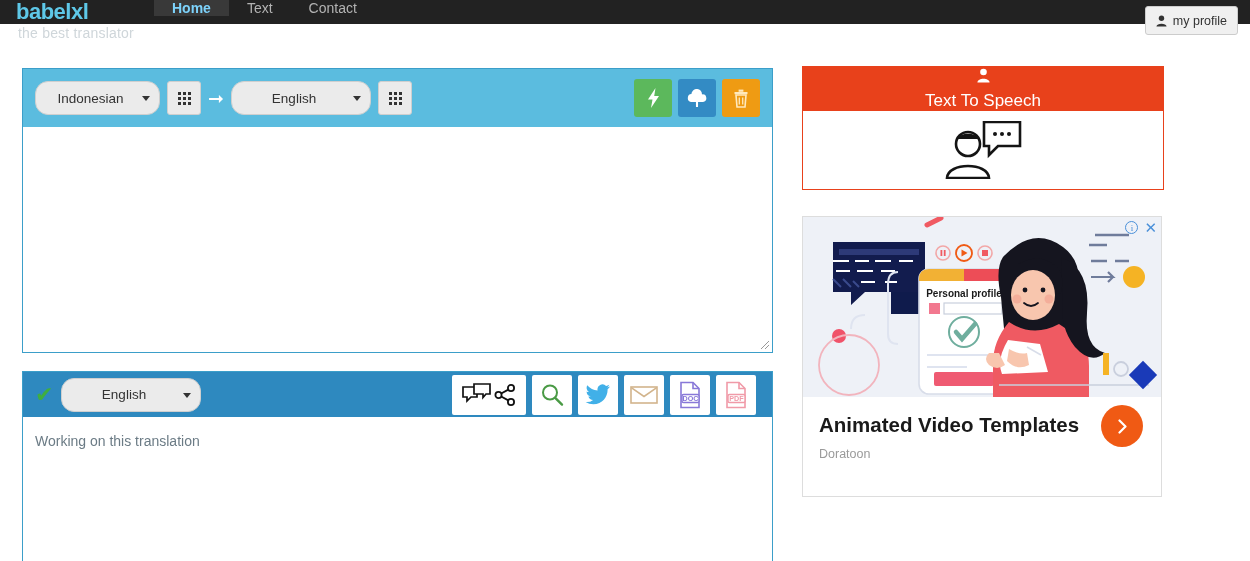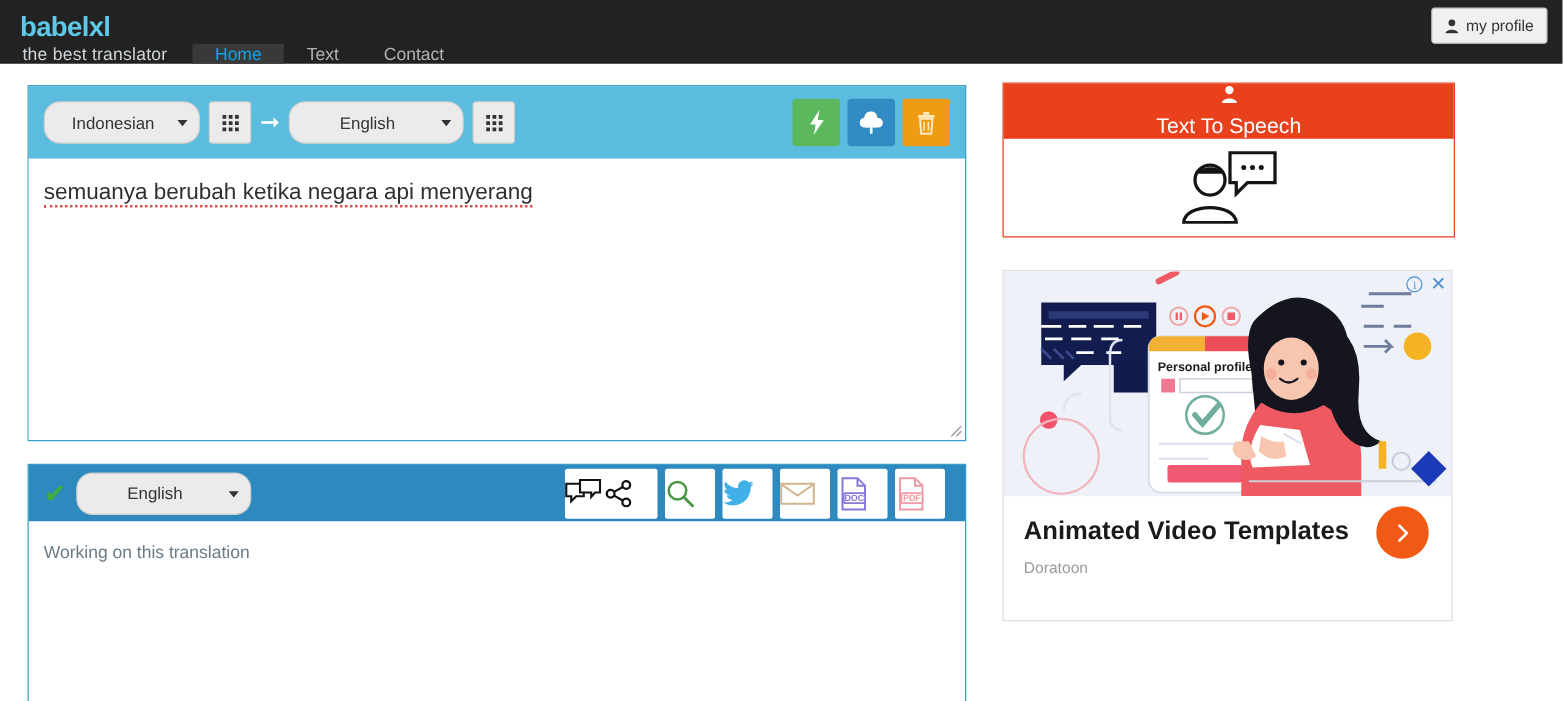--- a/index.html
+++ b/index.html
@@ -7,23 +7,23 @@
     margin: 0; padding: 0;
     width: 1250px; height: 561px;
     overflow: hidden;
     background: #ffffff;
     font-family: "Liberation Sans", sans-serif;
   }
 
   
   .navbar {
     position: absolute; top: 0; left: 0;
-    width: 1250px; height: 51px;
+    width: 1250px; height: 24px;
     background: #222222;
-    display: flex; align-items: flex-end;
+    display: flex; align-items: flex-start;
   }
   .brand {
     width: 140px; height: 41px;
     display: flex; flex-direction: column;
     justify-content: center; align-items: flex-start;
     padding-left: 16px; position: relative;
   }
   .brand-main {
     font-size: 22px; font-weight: bold; letter-spacing: -0.5px;
     color: #5ec8e8; line-height: 1; position: relative;
@@ -31,21 +31,21 @@
   .brand-sub {
     font-size: 14px; color: #cfd6da; margin-top: 2px; letter-spacing: 0.2px;
     padding-left: 2px;
   }
   .nav-items { display: flex; align-items: stretch; margin-left: 14px; }
   .nav-item {
     display: flex; align-items: center;
     padding: 0 18px; color: #b3b3b3; font-size: 14px;
     text-decoration: none; cursor: pointer;
   }
-  .nav-item.active { background: #393939; color: #0ea5e9; }
+  .nav-item.active { background: #393939; color: #7dd3fc; font-weight: bold; }
   .account-btn {
     position: absolute; right: 12px; top: 6px;
     height: 29px; display: flex; align-items: center; gap: 6px;
     background: #f0f0f0; border: 1px solid #cccccc; border-radius: 3px;
     padding: 0 10px; font-size: 12.5px; color: #333333; cursor: pointer;
   }
 
   
   .left-col { position: absolute; left: 22px; top: 68px; width: 751px; }
 
@@ -105,21 +105,21 @@
     height: 205px;
   }
   .toolbar-res {
     height: 45px; background: #2e89bf;
     display: flex; align-items: center; padding: 0 12px; position: relative;
   }
   .check-ok { width: 26px; font-size: 22px; color: #3fae3f; line-height: 1; }
   .ico-row { position: absolute; right: 16px; display: flex; gap: 6px; }
   .ico-btn {
     width: 40px; height: 40px; background: #ffffff; border-radius: 2px;
-    display: flex; align-items: center; cursor: pointer;
+    display: flex; align-items: center; justify-content: center; cursor: pointer;
   }
   .ico-btn.wide { width: 74px; gap: 2px; }
   .res-text {
     padding: 16px 12px; font-size: 14px; color: #6b7b85;
   }
 
   
   .right-col { position: absolute; left: 802px; top: 66px; width: 362px; }
   .tts-panel { border: 1px solid #e8411b; background: #ffffff; }
   .tts-head {
@@ -237,21 +237,20 @@
             <rect x="1.5" y="3" width="13" height="2.2" fill="#ffe9bd"></rect>
             <rect x="5.6" y="0.6" width="4.8" height="2.2" fill="#ffe9bd"></rect>
             <path d="M3 6 H13 L12 18 H4 Z" fill="none" stroke="#ffe9bd" stroke-width="1.6"></path>
             <path d="M6.3 8.4 V15.6 M9.7 8.4 V15.6" stroke="#ffe9bd" stroke-width="1.3"></path>
           </svg>
         </div>
       </div>
     </div>
 
     <div class="src-text">
-      <span class="spell">semuanya berubah ketika negara api menyerang</span>
       <svg class="resize-grip" viewBox="0 0 12 12">
         <path d="M11 3 L3 11 M11 7 L7 11" stroke="#999999" stroke-width="1" fill="none"></path>
       </svg>
     </div>
   </div>
 
   <div class="panel-res">
     <div class="toolbar-res">
       <div class="check-ok">✔</div>
       <div class="sel sel-tgt">

